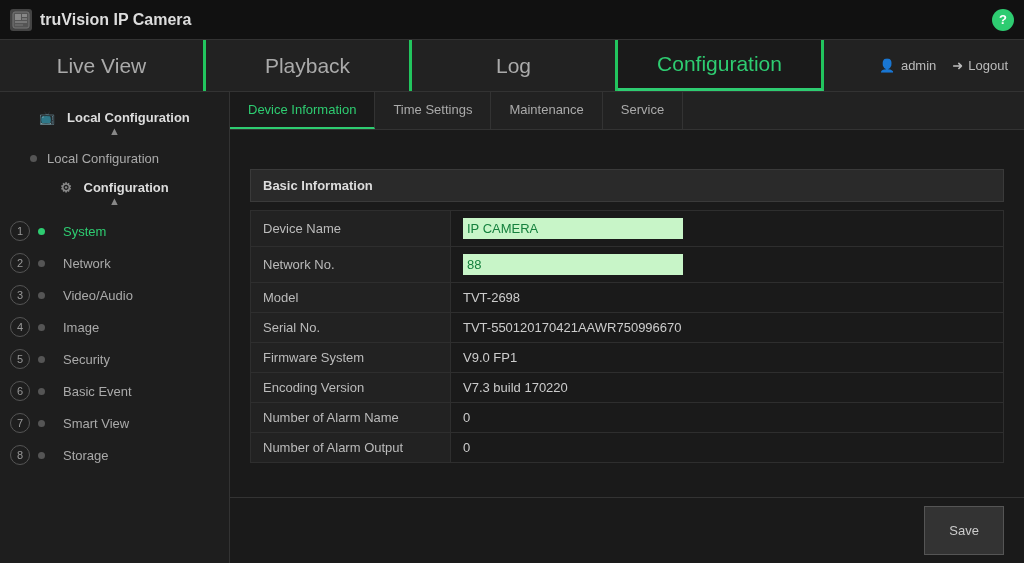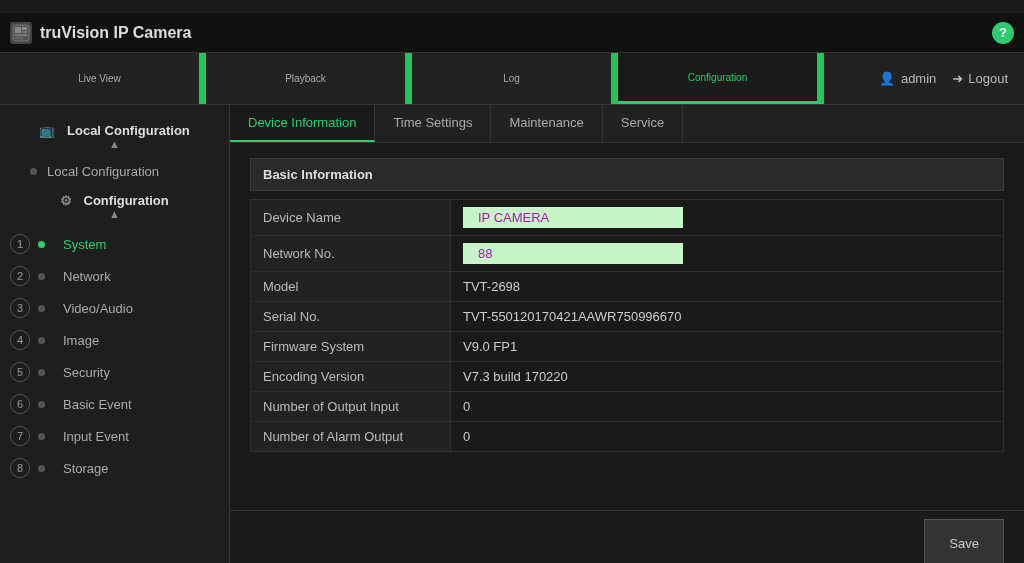--- a/index.html
+++ b/index.html
@@ -14,21 +14,20 @@
     }
 
     
     #header {
       background: #111;
       height: 40px;
       display: flex;
       align-items: center;
       padding: 0 10px;
       border-bottom: 1px solid #333;
-      margin-top: 13px;
     }
     #logo-area {
       display: flex;
       align-items: center;
       gap: 8px;
     }
     #logo-icon {
       width: 22px;
       height: 22px;
       background: #444;
@@ -66,23 +65,23 @@
       display: flex;
       align-items: stretch;
       border-bottom: 1px solid #333;
     }
     .nav-tab {
       flex: 1;
       display: flex;
       align-items: center;
       justify-content: center;
       color: #aaa;
-      font-size: 10px;
-      cursor: pointer;
-      border-right: 7px solid #22c55e;
+      font-size: 21px;
+      cursor: pointer;
+      border-right: 3px solid #22c55e;
       transition: background 0.2s;
     }
     .nav-tab.active {
       color: #2ecc71;
       border-bottom: 3px solid #2ecc71;
       background: #1a1a1a;
     }
     #nav-right {
       display: flex;
       align-items: center;
@@ -169,20 +168,21 @@
       color: #999;
       flex-shrink: 0;
     }
 
     
     #content {
       flex: 1;
       background: #1a1a1a;
       display: flex;
       flex-direction: column;
+      gap: 24px;
     }
 
     
     #sub-tabs {
       display: flex;
       background: #222;
       border-bottom: 1px solid #333;
       padding: 0 0;
     }
     .sub-tab {
@@ -231,22 +231,22 @@
       color: #bbb;
       background: #222;
     }
     .info-table td:last-child {
       background: #1a1a1a;
       color: #ccc;
     }
     .editable-input {
       background: #c8f5c8;
       border: none;
-      color: #a21caf;
-      padding: 3px 15px;
+      color: #15803d;
+      padding: 3px 4px;
       width: 220px;
       font-size: 13px;
     }
 
     
     #footer {
       padding: 8px 20px;
       display: flex;
       justify-content: flex-end;
       border-top: 1px solid #333;
@@ -348,21 +348,21 @@
       <span>Security</span>
     </div>
     <div class="sidebar-item numbered">
       <span class="sidebar-number">6</span>
       <span class="sidebar-dot"></span>
       <span>Basic Event</span>
     </div>
     <div class="sidebar-item numbered">
       <span class="sidebar-number">7</span>
       <span class="sidebar-dot"></span>
-      <span>Input Event</span>
+      <span>Smart View</span>
     </div>
     <div class="sidebar-item numbered">
       <span class="sidebar-number">8</span>
       <span class="sidebar-dot"></span>
       <span>Storage</span>
     </div>
   </div>
 
   <div id="content">
 
@@ -400,21 +400,21 @@
           </tr>
           <tr>
             <td>Firmware System</td>
             <td>V9.0 FP1</td>
           </tr>
           <tr>
             <td>Encoding Version</td>
             <td>V7.3 build 170220</td>
           </tr>
           <tr>
-            <td>Number of Output Input</td>
+            <td>Number of Alarm Name</td>
             <td>0</td>
           </tr>
           <tr>
             <td>Number of Alarm Output</td>
             <td>0</td>
           </tr>
         </tbody>
       </table>
     </div>
 

